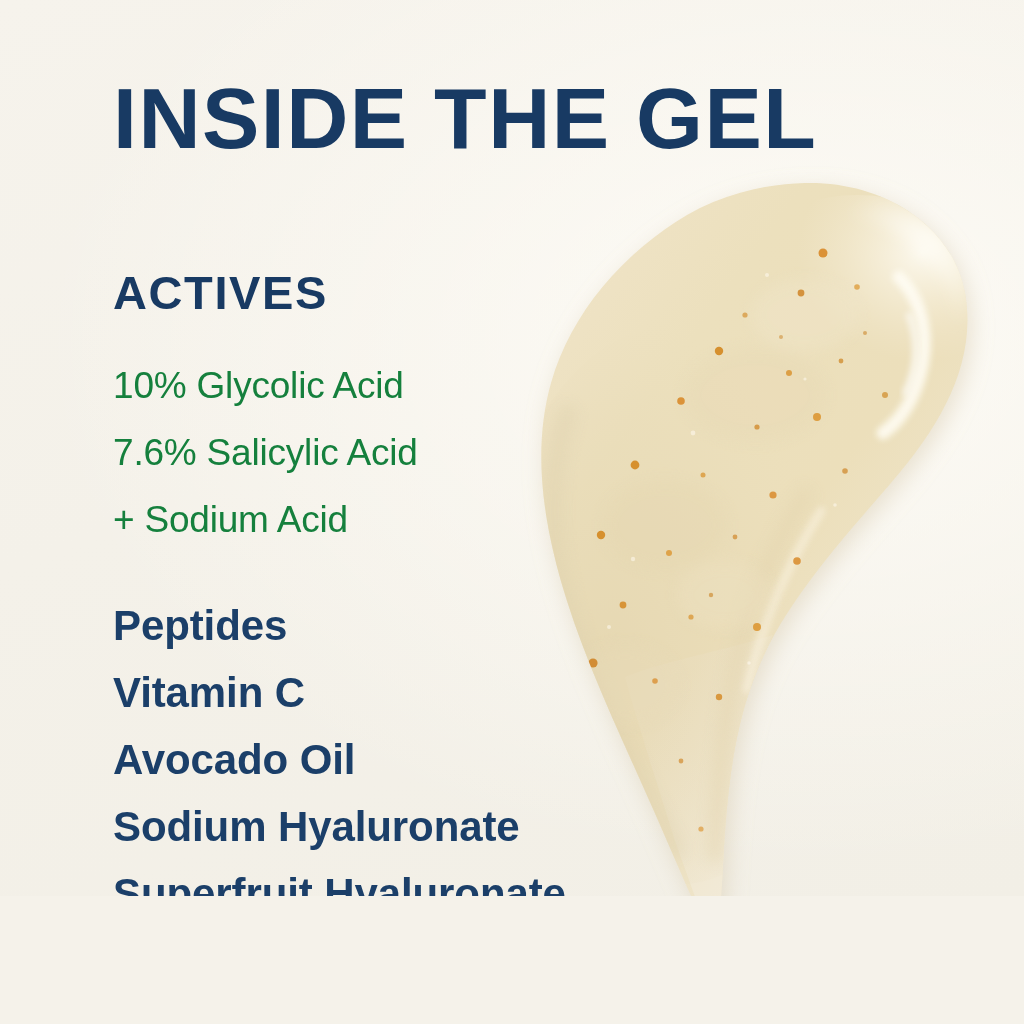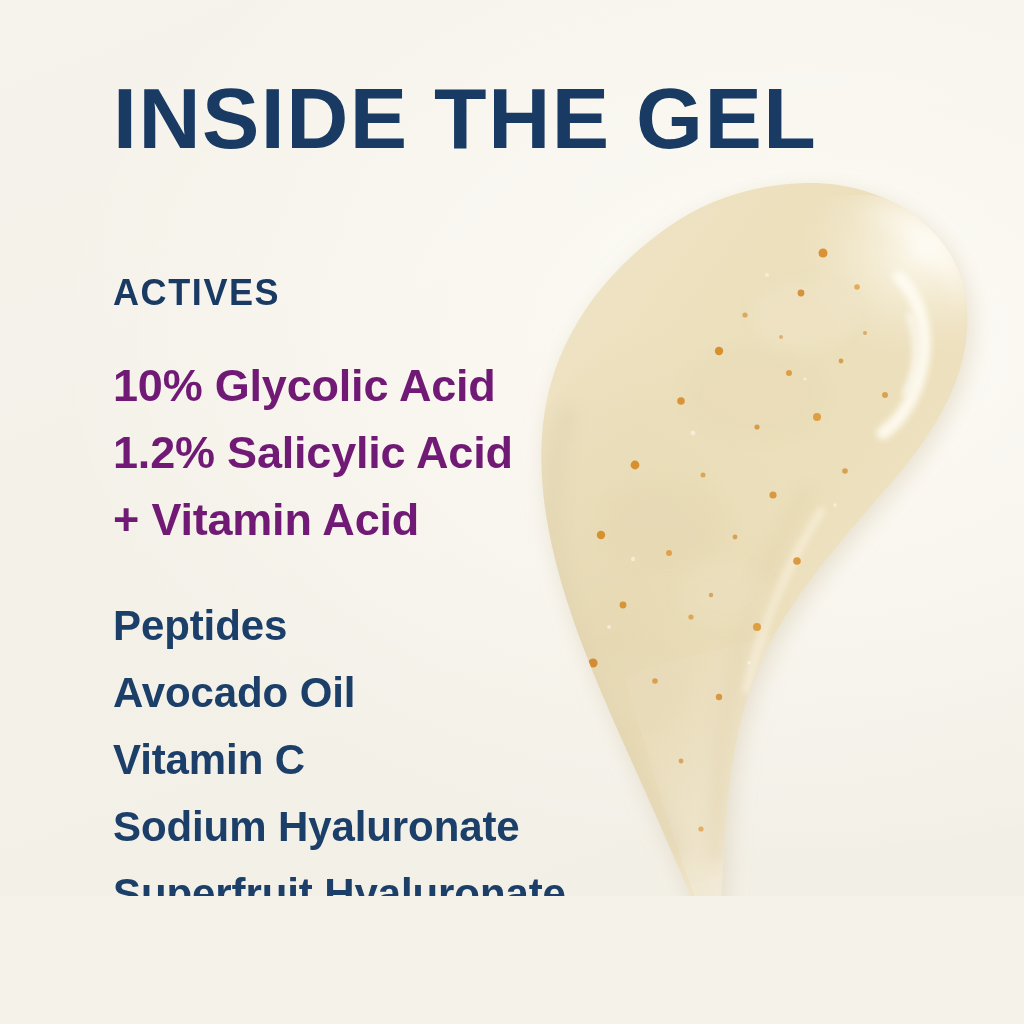--- a/index.html
+++ b/index.html
@@ -46,40 +46,40 @@
     letter-spacing: 1.5px;
     color: #183a63;
     white-space: nowrap;
   }
 
   
   .actives-heading {
     position: absolute;
     left: 113px;
     top: 272px;
-    font-size: 36px;
+    font-size: 47px;
     line-height: 42px;
     font-weight: 700;
     letter-spacing: 1.6px;
     color: #183a63;
     white-space: nowrap;
   }
 
   .actives-list {
     position: absolute;
     left: 113px;
     top: 352px;
     width: 470px;
   }
   .actives-list .line {
-    font-size: 45px;
+    font-size: 37px;
     line-height: 67px;
-    font-weight: 700;
+    font-weight: 400;
     letter-spacing: -0.2px;
-    color: #701a75;
+    color: #15803d;
     white-space: nowrap;
   }
 
   .support-list {
     position: absolute;
     left: 113px;
     top: 592px;
     width: 560px;
   }
   .support-list .line {
@@ -267,25 +267,25 @@
       </g>
     </svg>
   </div>
 
   <h1 class="title">INSIDE THE GEL</h1>
 
   <h2 class="actives-heading">ACTIVES</h2>
 
   <div class="actives-list">
     <div class="line">10% Glycolic Acid</div>
-    <div class="line">1.2% Salicylic Acid</div>
-    <div class="line">+ Vitamin Acid</div>
+    <div class="line">7.6% Salicylic Acid</div>
+    <div class="line">+ Sodium Acid</div>
   </div>
 
   <div class="support-list">
     <div class="line">Peptides</div>
+    <div class="line">Vitamin C</div>
     <div class="line">Avocado Oil</div>
-    <div class="line">Vitamin C</div>
     <div class="line">Sodium Hyaluronate</div>
     <div class="line">Superfruit Hyaluronate</div>
   </div>
 
 </div>
 
 </body></html>

